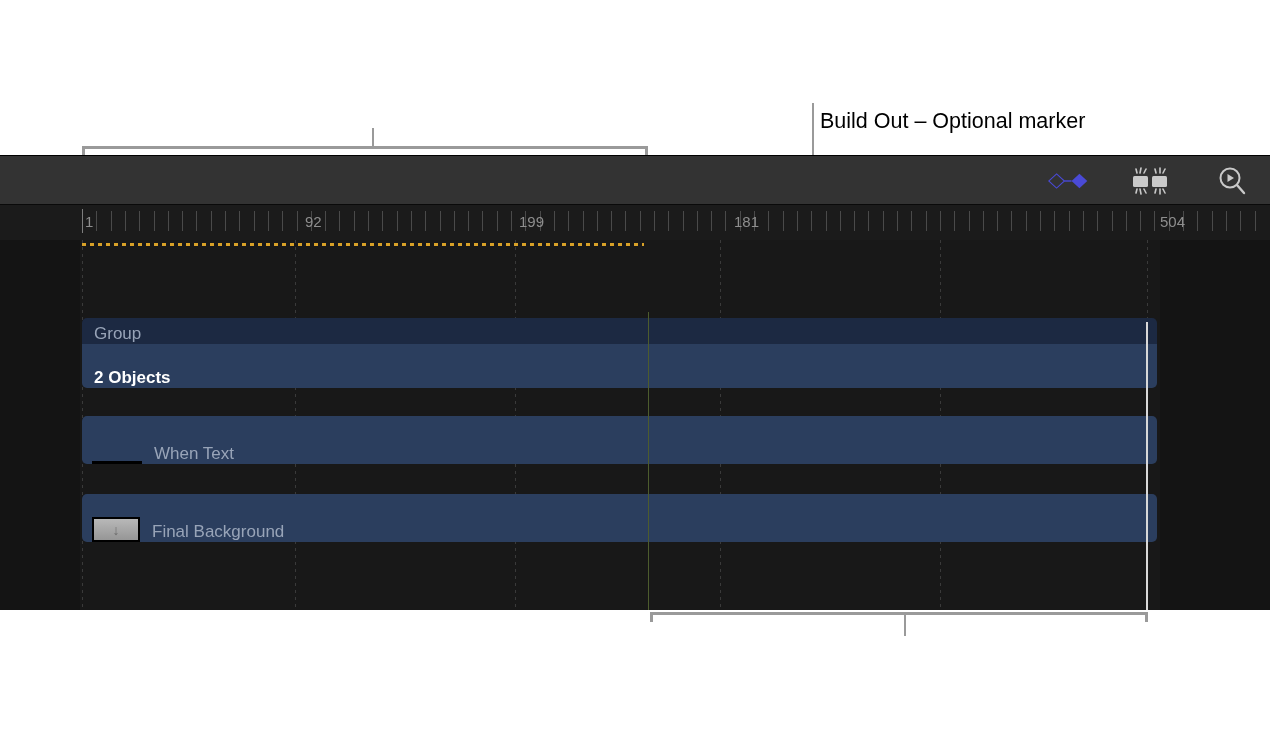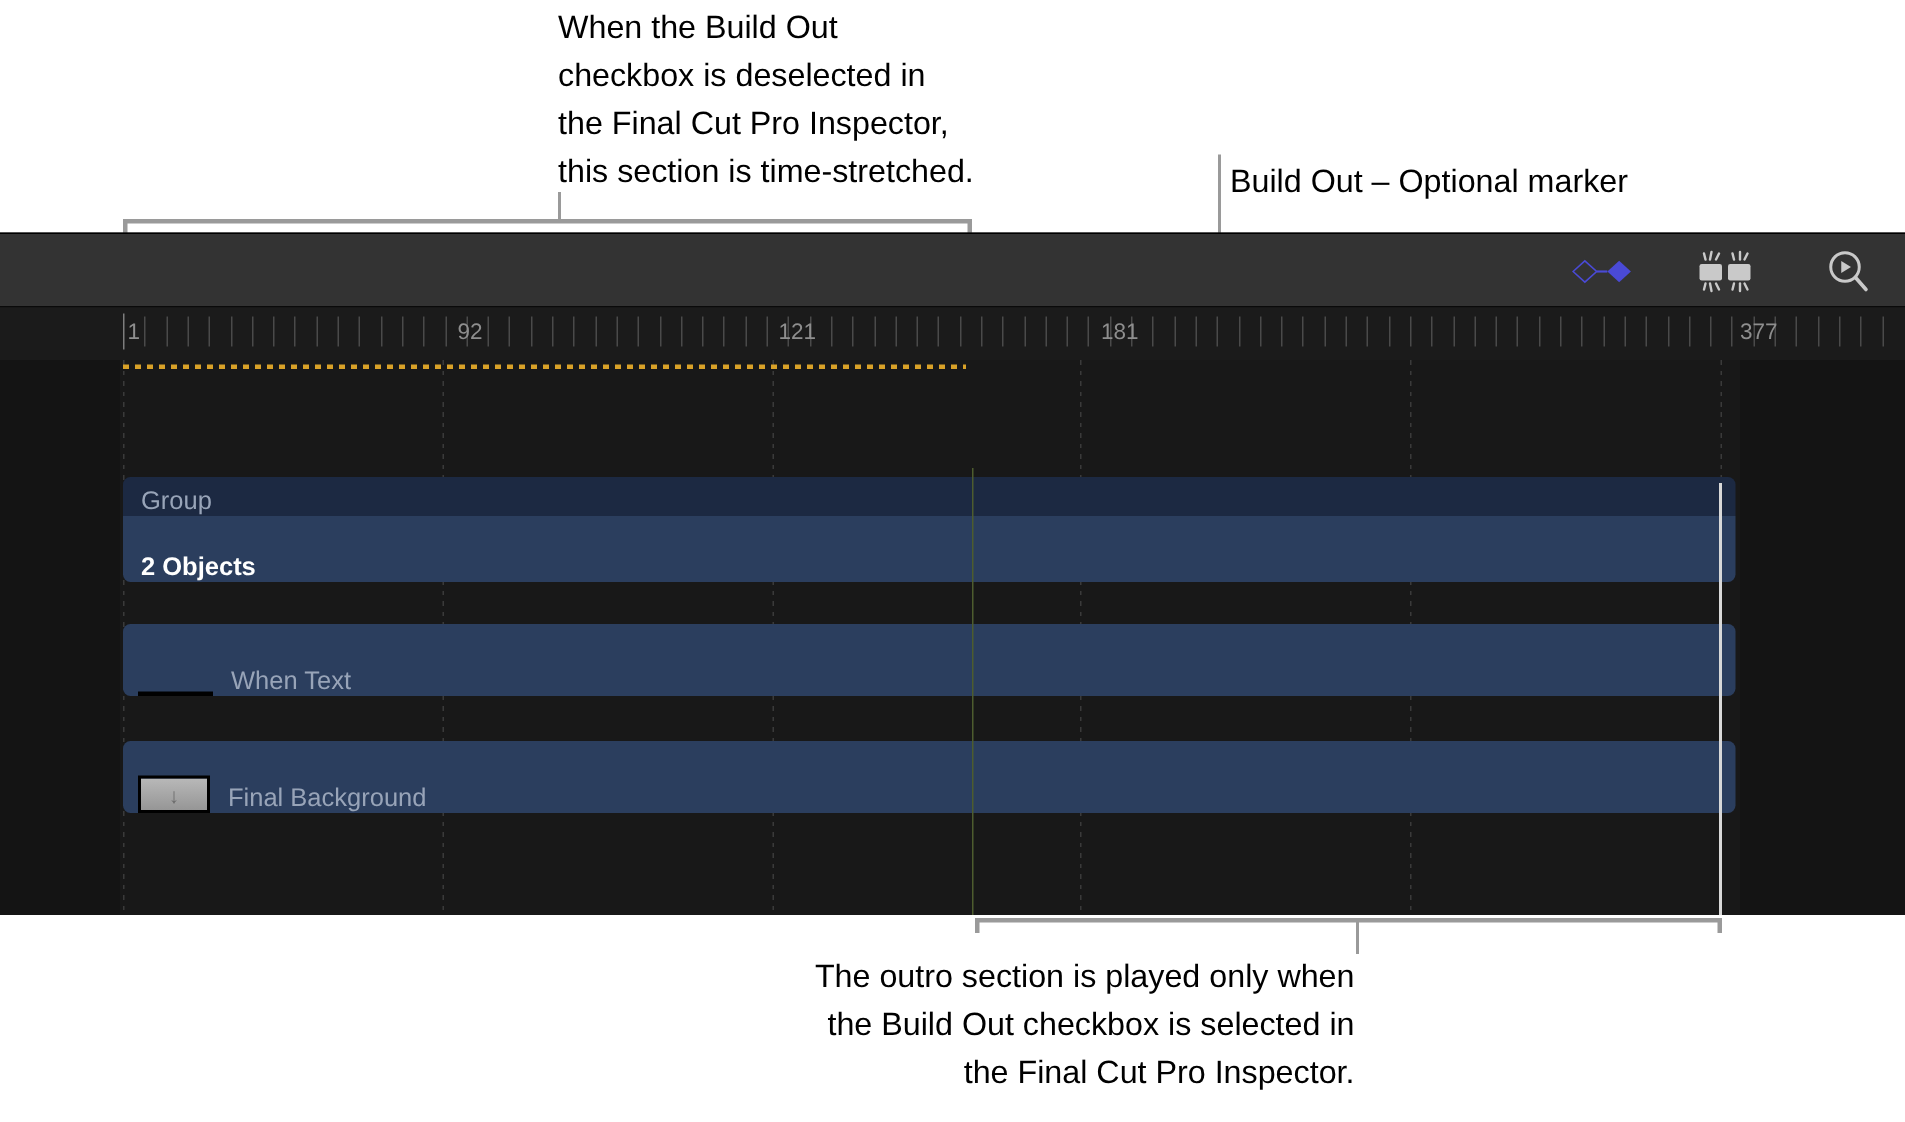--- a/index.html
+++ b/index.html
@@ -119,30 +119,23 @@
     position:absolute; top:52px; display:flex; align-items:center;
   }
   .mk-tri-right{ width:0;height:0;border-top:11px solid transparent;border-bottom:11px solid transparent;border-left:12px solid #d8d8d8; }
   .mk-bar      { width:3px;height:24px;background:#d8d8d8; }
 </style>
 </head>
 <body>
 
 <div id="root">
 
-  <div class="anno" id="anno-top">When the Build Out
-checkbox is deselected in
-the Final Cut Pro Inspector,
-this section is time-stretched.</div>
 
   <div class="anno" id="anno-right">Build Out – Optional marker</div>
 
-  <div class="anno" id="anno-bottom">The outro section is played only when
-the Build Out checkbox is selected in
-the Final Cut Pro Inspector.</div>
 
   <div class="brk">
     <div class="brk-line" style="left:82px;  top:146px; width:566px; height:3px;"></div>
     <div class="brk-line" style="left:82px;  top:146px; width:3px;  height:10px;"></div>
     <div class="brk-line" style="left:645px; top:146px; width:3px;  height:10px;"></div>
     <div class="brk-line" style="left:372px; top:128px; width:2px;  height:20px;"></div>
   </div>
 
   <div class="brk">
     <div class="brk-line" style="left:812px; top:103px; width:2px; height:120px;"></div>
@@ -279,24 +272,24 @@
           <div class="tick minor" style="left: 1183px;"></div>
           <div class="tick minor" style="left: 1197px;"></div>
           <div class="tick minor" style="left: 1212px;"></div>
           <div class="tick minor" style="left: 1226px;"></div>
           <div class="tick minor" style="left: 1240px;"></div>
           <div class="tick minor" style="left: 1255px;"></div>
         </div>
       <div id="ruler-labels">
           <div class="ticklabel" style="left: 85px;">1</div>
           <div class="ticklabel" style="left: 305px;">92</div>
-          <div class="ticklabel" style="left: 519px;">121</div>
+          <div class="ticklabel" style="left: 519px;">199</div>
           <div class="ticklabel" style="left: 734px;">181</div>
           <div class="ticklabel" style="left: 949px; margin-top: 25px;">241</div>
-          <div class="ticklabel" style="left: 1160px;">377</div>
+          <div class="ticklabel" style="left: 1160px;">504</div>
         </div>
 
       <div id="inpoint" style="left: 68px;">
         <div class="mk-tri-right"></div>
           <div class="mk-bar"></div>
       </div>
 
       <div id="playhead-marker" style="position: absolute; top: 50px; left: 1137px;">
         <svg width="44" height="30" viewBox="0 0 44 30">
           <path d="M2 2 L21 2 L21 17 L11.5 27 L2 17 Z" fill="#1b1b1b" stroke="#e6e6e6" stroke-width="2.4"></path>

